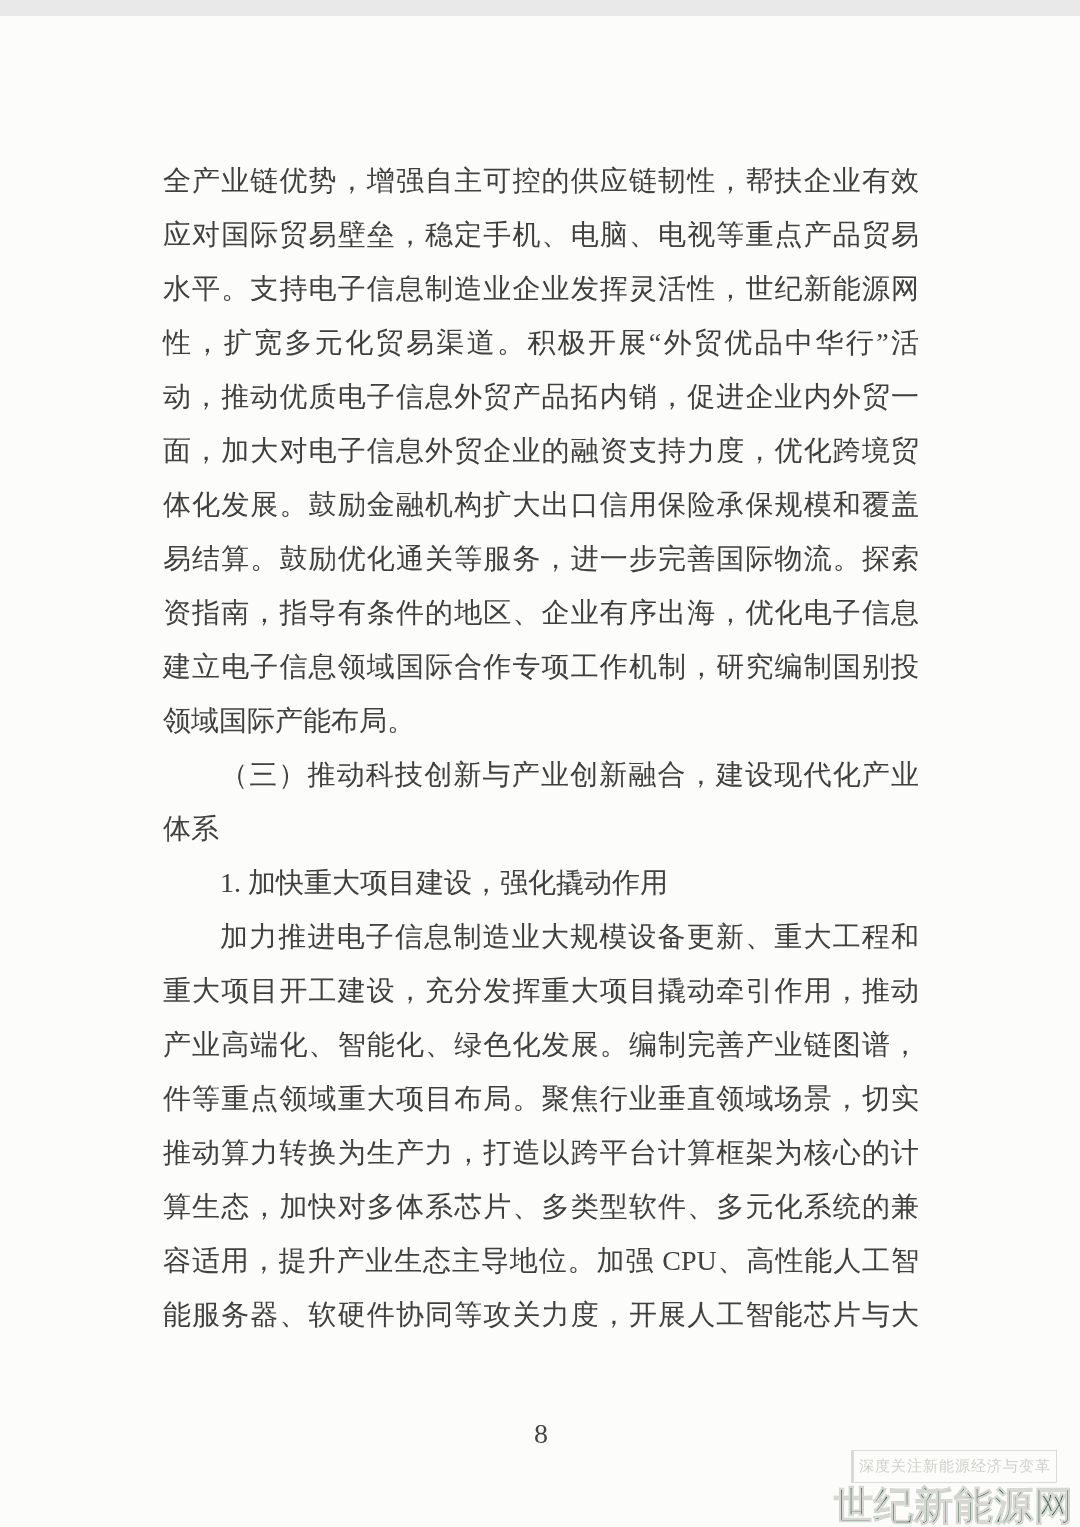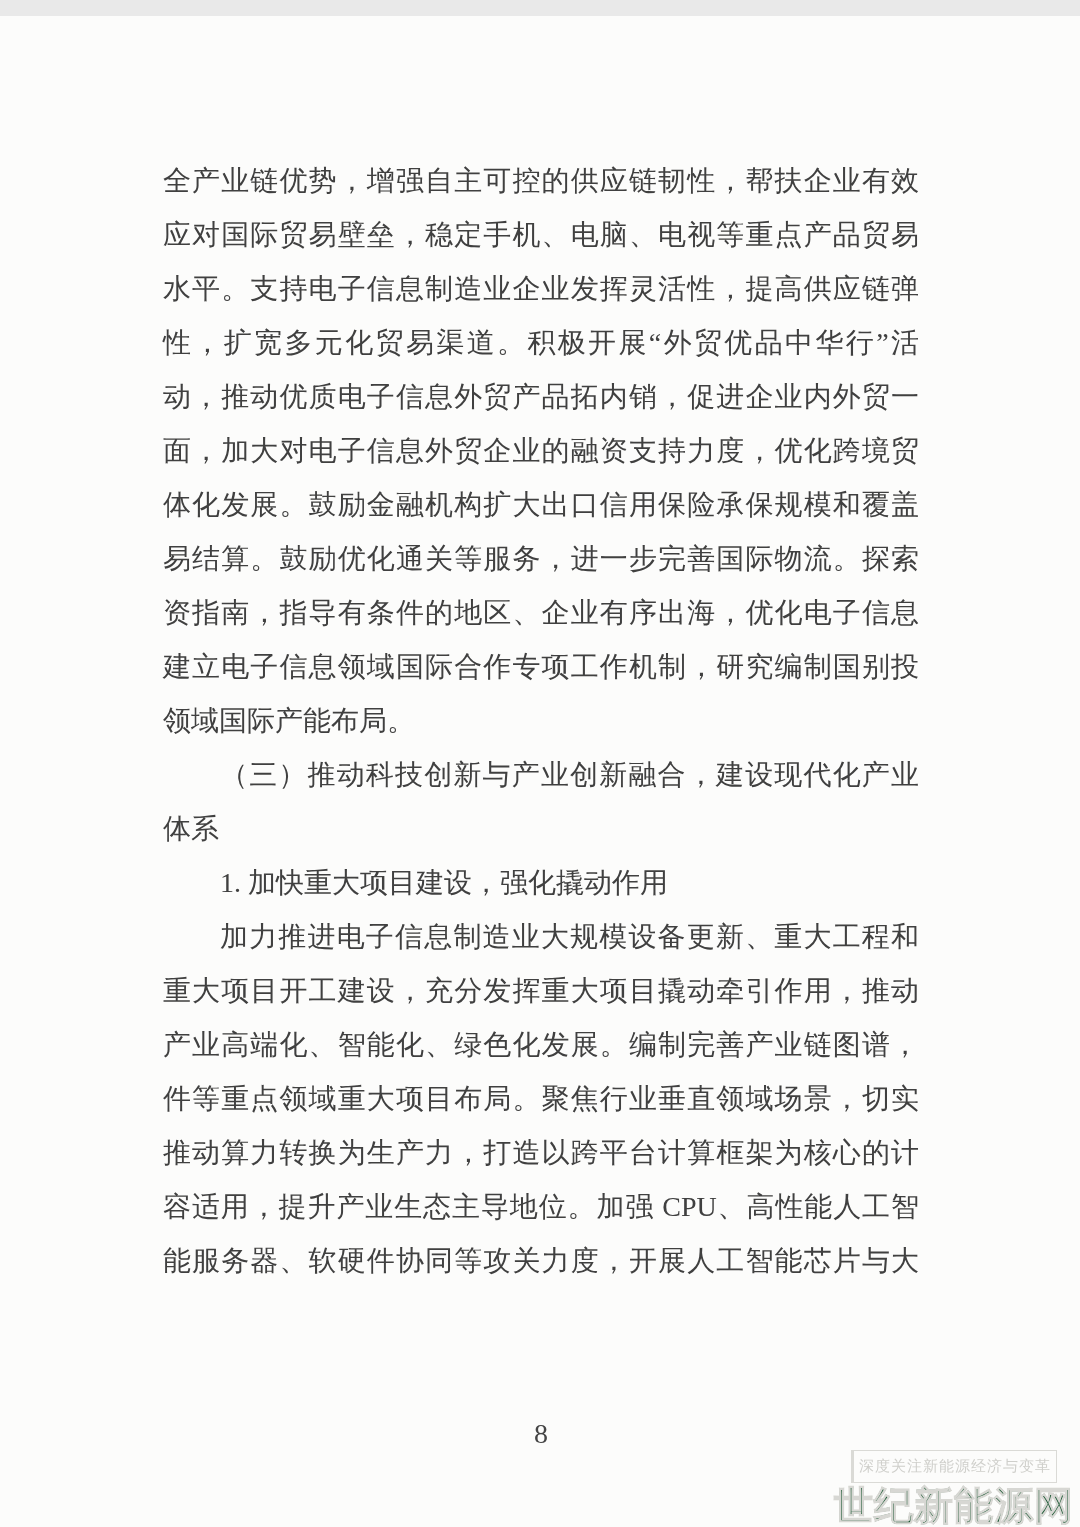--- a/index.html
+++ b/index.html
@@ -80,21 +80,21 @@
 </head>
 <body>
 
 <div class="page">
 
   <div class="text-col">
 
     <div class="para">
       <div class="line">全产业链优势，增强自主可控的供应链韧性，帮扶企业有效</div>
       <div class="line">应对国际贸易壁垒，稳定手机、电脑、电视等重点产品贸易</div>
-      <div class="line">水平。支持电子信息制造业企业发挥灵活性，提高供应链弹</div>
+      <div class="line">水平。支持电子信息制造业企业发挥灵活性，世纪新能源网</div>
       <div class="line">性，扩宽多元化贸易渠道。积极开展“外贸优品中华行”活</div>
       <div class="line">动，推动优质电子信息外贸产品拓内销，促进企业内外贸一</div>
       <div class="line">面，加大对电子信息外贸企业的融资支持力度，优化跨境贸</div>
       <div class="line">体化发展。鼓励金融机构扩大出口信用保险承保规模和覆盖</div>
       <div class="line">易结算。鼓励优化通关等服务，进一步完善国际物流。探索</div>
       <div class="line">资指南，指导有条件的地区、企业有序出海，优化电子信息</div>
       <div class="line">建立电子信息领域国际合作专项工作机制，研究编制国别投</div>
       <div class="line last">领域国际产能布局。</div>
     </div>
 
@@ -106,20 +106,21 @@
     <div class="para">
       <div class="line last indent num">1. 加快重大项目建设，强化撬动作用</div>
     </div>
 
     <div class="para">
       <div class="line indent">加力推进电子信息制造业大规模设备更新、重大工程和</div>
       <div class="line">重大项目开工建设，充分发挥重大项目撬动牵引作用，推动</div>
       <div class="line">产业高端化、智能化、绿色化发展。编制完善产业链图谱，</div>
       <div class="line">件等重点领域重大项目布局。聚焦行业垂直领域场景，切实</div>
       <div class="line">推动算力转换为生产力，打造以跨平台计算框架为核心的计</div>
+      <div class="line">算生态，加快对多体系芯片、多类型软件、多元化系统的兼</div>
       <div class="line">容适用，提升产业生态主导地位。加强 CPU、高性能人工智</div>
       <div class="line">能服务器、软硬件协同等攻关力度，开展人工智能芯片与大</div>
     </div>
 
   </div>
 
   <div class="page-num">8</div>
 
   <div class="wm">
     <span class="wm-tagline">深度关注新能源经济与变革</span>

